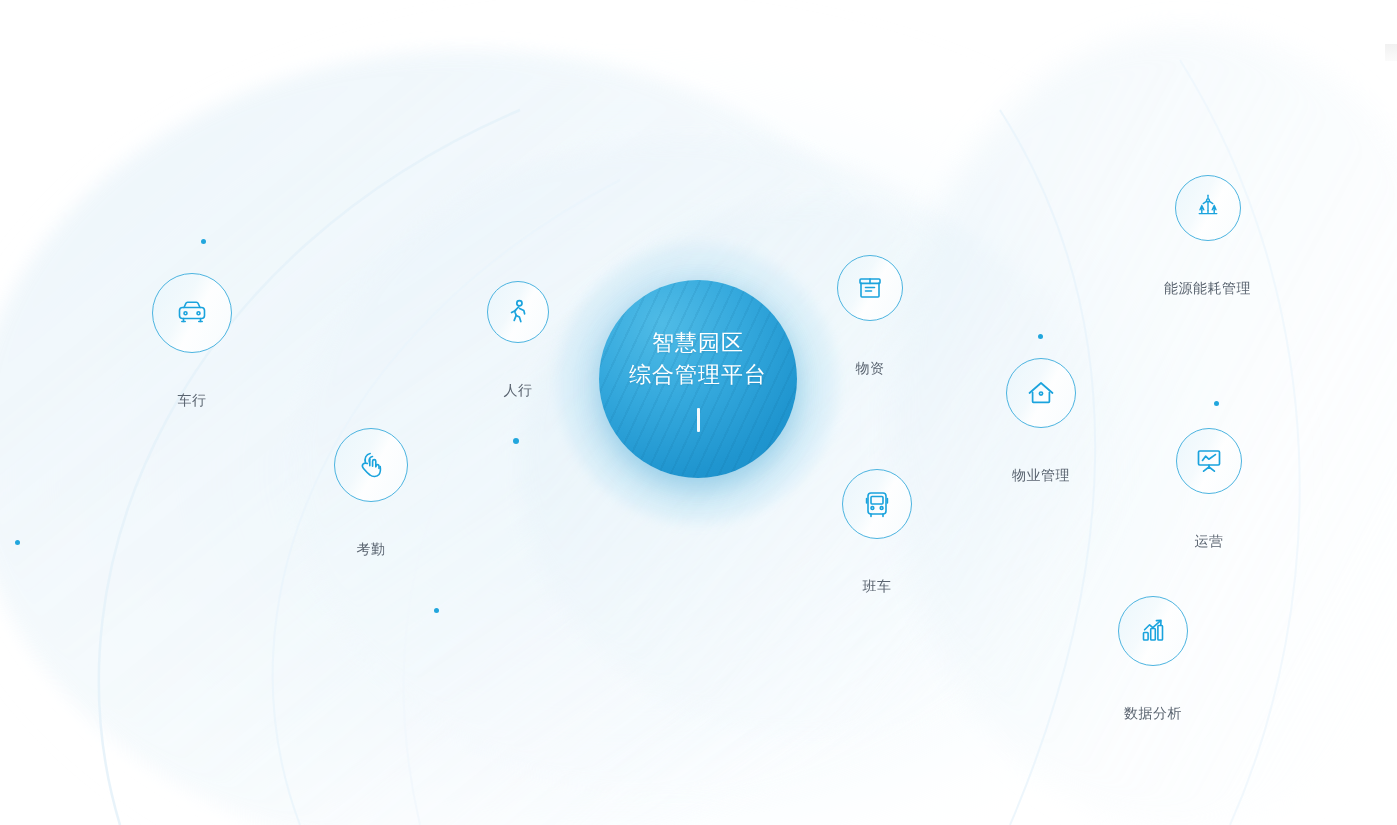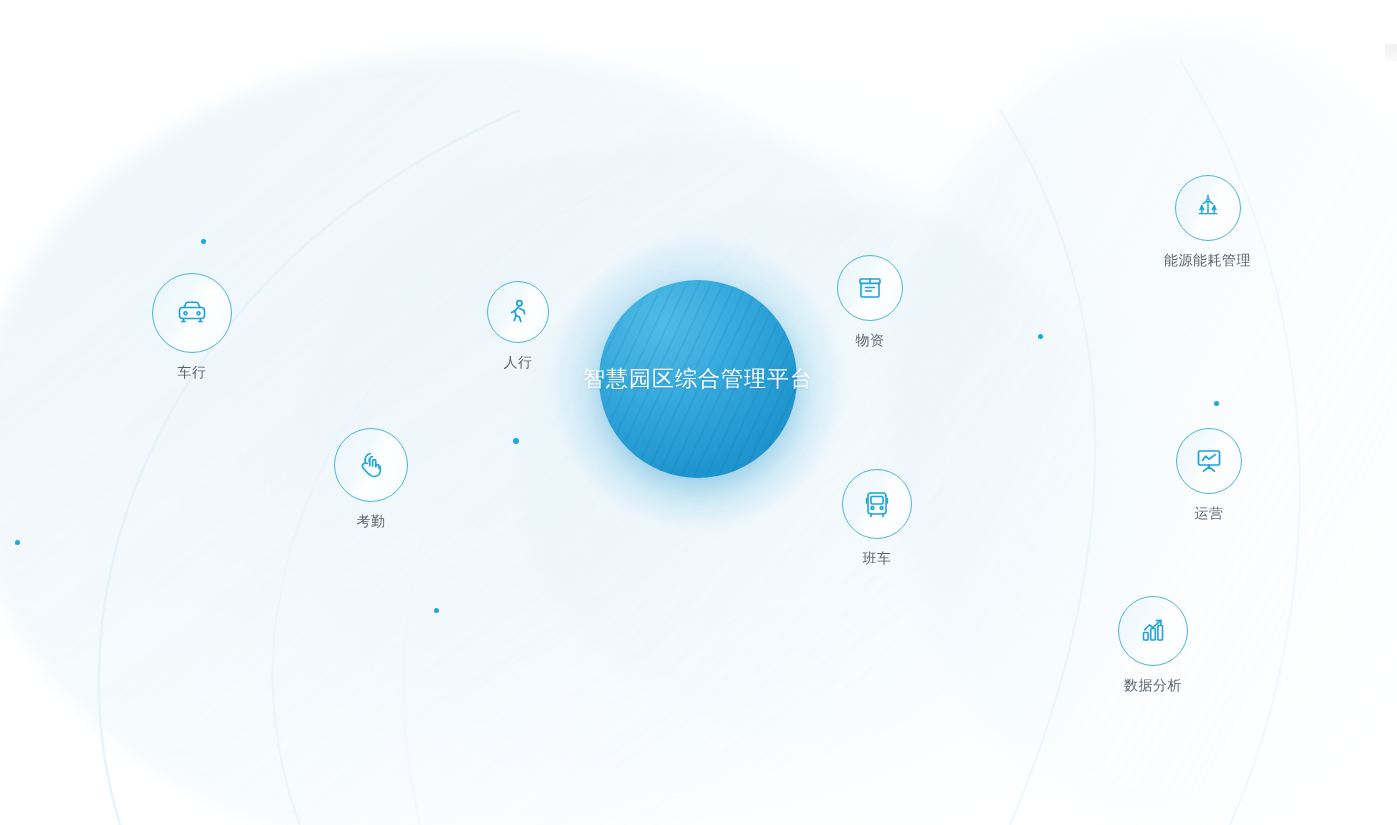--- a/index.html
+++ b/index.html
@@ -66,21 +66,21 @@
       radial-gradient(circle at 32% 22%, #4fbbe6 0%, #35a9dd 38%, #1f95cf 74%, #1b8dc8 100%);
     box-shadow: 0 10px 26px rgba(40,150,205,0.28);
   }
   .hub-text {
     position: absolute;
     left: 0;
     top: 0;
     width: 198px;
     height: 198px;
     display: flex;
-    flex-direction: row;
+    flex-direction: column;
     align-items: center;
     justify-content: center;
     color: #ffffff;
     letter-spacing: 1px;
   }
   .hub-line {
     font-size: 22px;
     line-height: 32px;
     font-weight: 400;
     white-space: nowrap;
@@ -95,20 +95,21 @@
     opacity: 0.95;
   }
 
   
   .node {
     position: absolute;
     display: flex;
     flex-direction: column;
     align-items: center;
     cursor: pointer;
+    gap: 28px;
   }
   .node-ring {
     border-radius: 50%;
     border: 1px solid #4cb4e0;
     background:
       linear-gradient(118deg,
         rgba(233,246,252,0.85) 0%,
         rgba(243,250,253,0.70) 40%,
         rgba(255,255,255,0.92) 56%,
         rgba(248,252,254,0.80) 100%);
@@ -269,20 +270,30 @@
         <rect x="11" y="9.5" width="12" height="7.5" rx="1"></rect>
         <circle cx="12.4" cy="21" r="1.4"></circle>
         <circle cx="21.6" cy="21" r="1.4"></circle>
         <path d="M11 27 L11 29.5 M23 27 L23 29.5"></path>
         <path d="M6.6 11.5 L6.6 16 M27.4 11.5 L27.4 16"></path>
       </svg>
     </div>
     <div class="node-label">班车</div>
   </div>
 
+  <div class="node" style="left:1006px; top:358px;">
+    <div class="node-ring" style="width:70px; height:70px;">
+      <svg width="34" height="34" viewBox="0 0 34 34" fill="none" stroke="#1aa3dd" stroke-width="1.7" stroke-linecap="round" stroke-linejoin="round">
+        <path d="M5.5 17 L17 7 L28.5 17"></path>
+        <path d="M8.6 16.4 L8.6 25.6 Q8.6 26.4 9.4 26.4 L24.6 26.4 Q25.4 26.4 25.4 25.6 L25.4 16.4"></path>
+        <circle cx="17" cy="17.6" r="1.6"></circle>
+      </svg>
+    </div>
+    <div class="node-label">物业管理</div>
+  </div>
 
   <div class="node sz-66" style="left:1164px; top:175px;">
     <div class="node-ring">
       <svg width="34" height="34" viewBox="0 0 34 34" fill="none" stroke="#1aa3dd" stroke-width="1.4" stroke-linecap="round" stroke-linejoin="round">
         <circle cx="17" cy="9.4" r="1.5"></circle>
         <path d="M17 7.9 L17 4.2"></path>
         <path d="M15.8 10.2 L12.2 12.6 M18.2 10.2 L21.8 12.6"></path>
         <path d="M17 11 L17 19.5"></path>
         <path d="M10.8 14.6 L9 18.8 M10.8 14.6 L12.8 18.8 M10.8 14.6 L10.8 19.5"></path>
         <path d="M23.2 14.6 L21.2 18.8 M23.2 14.6 L25 18.8 M23.2 14.6 L23.2 19.5"></path>

